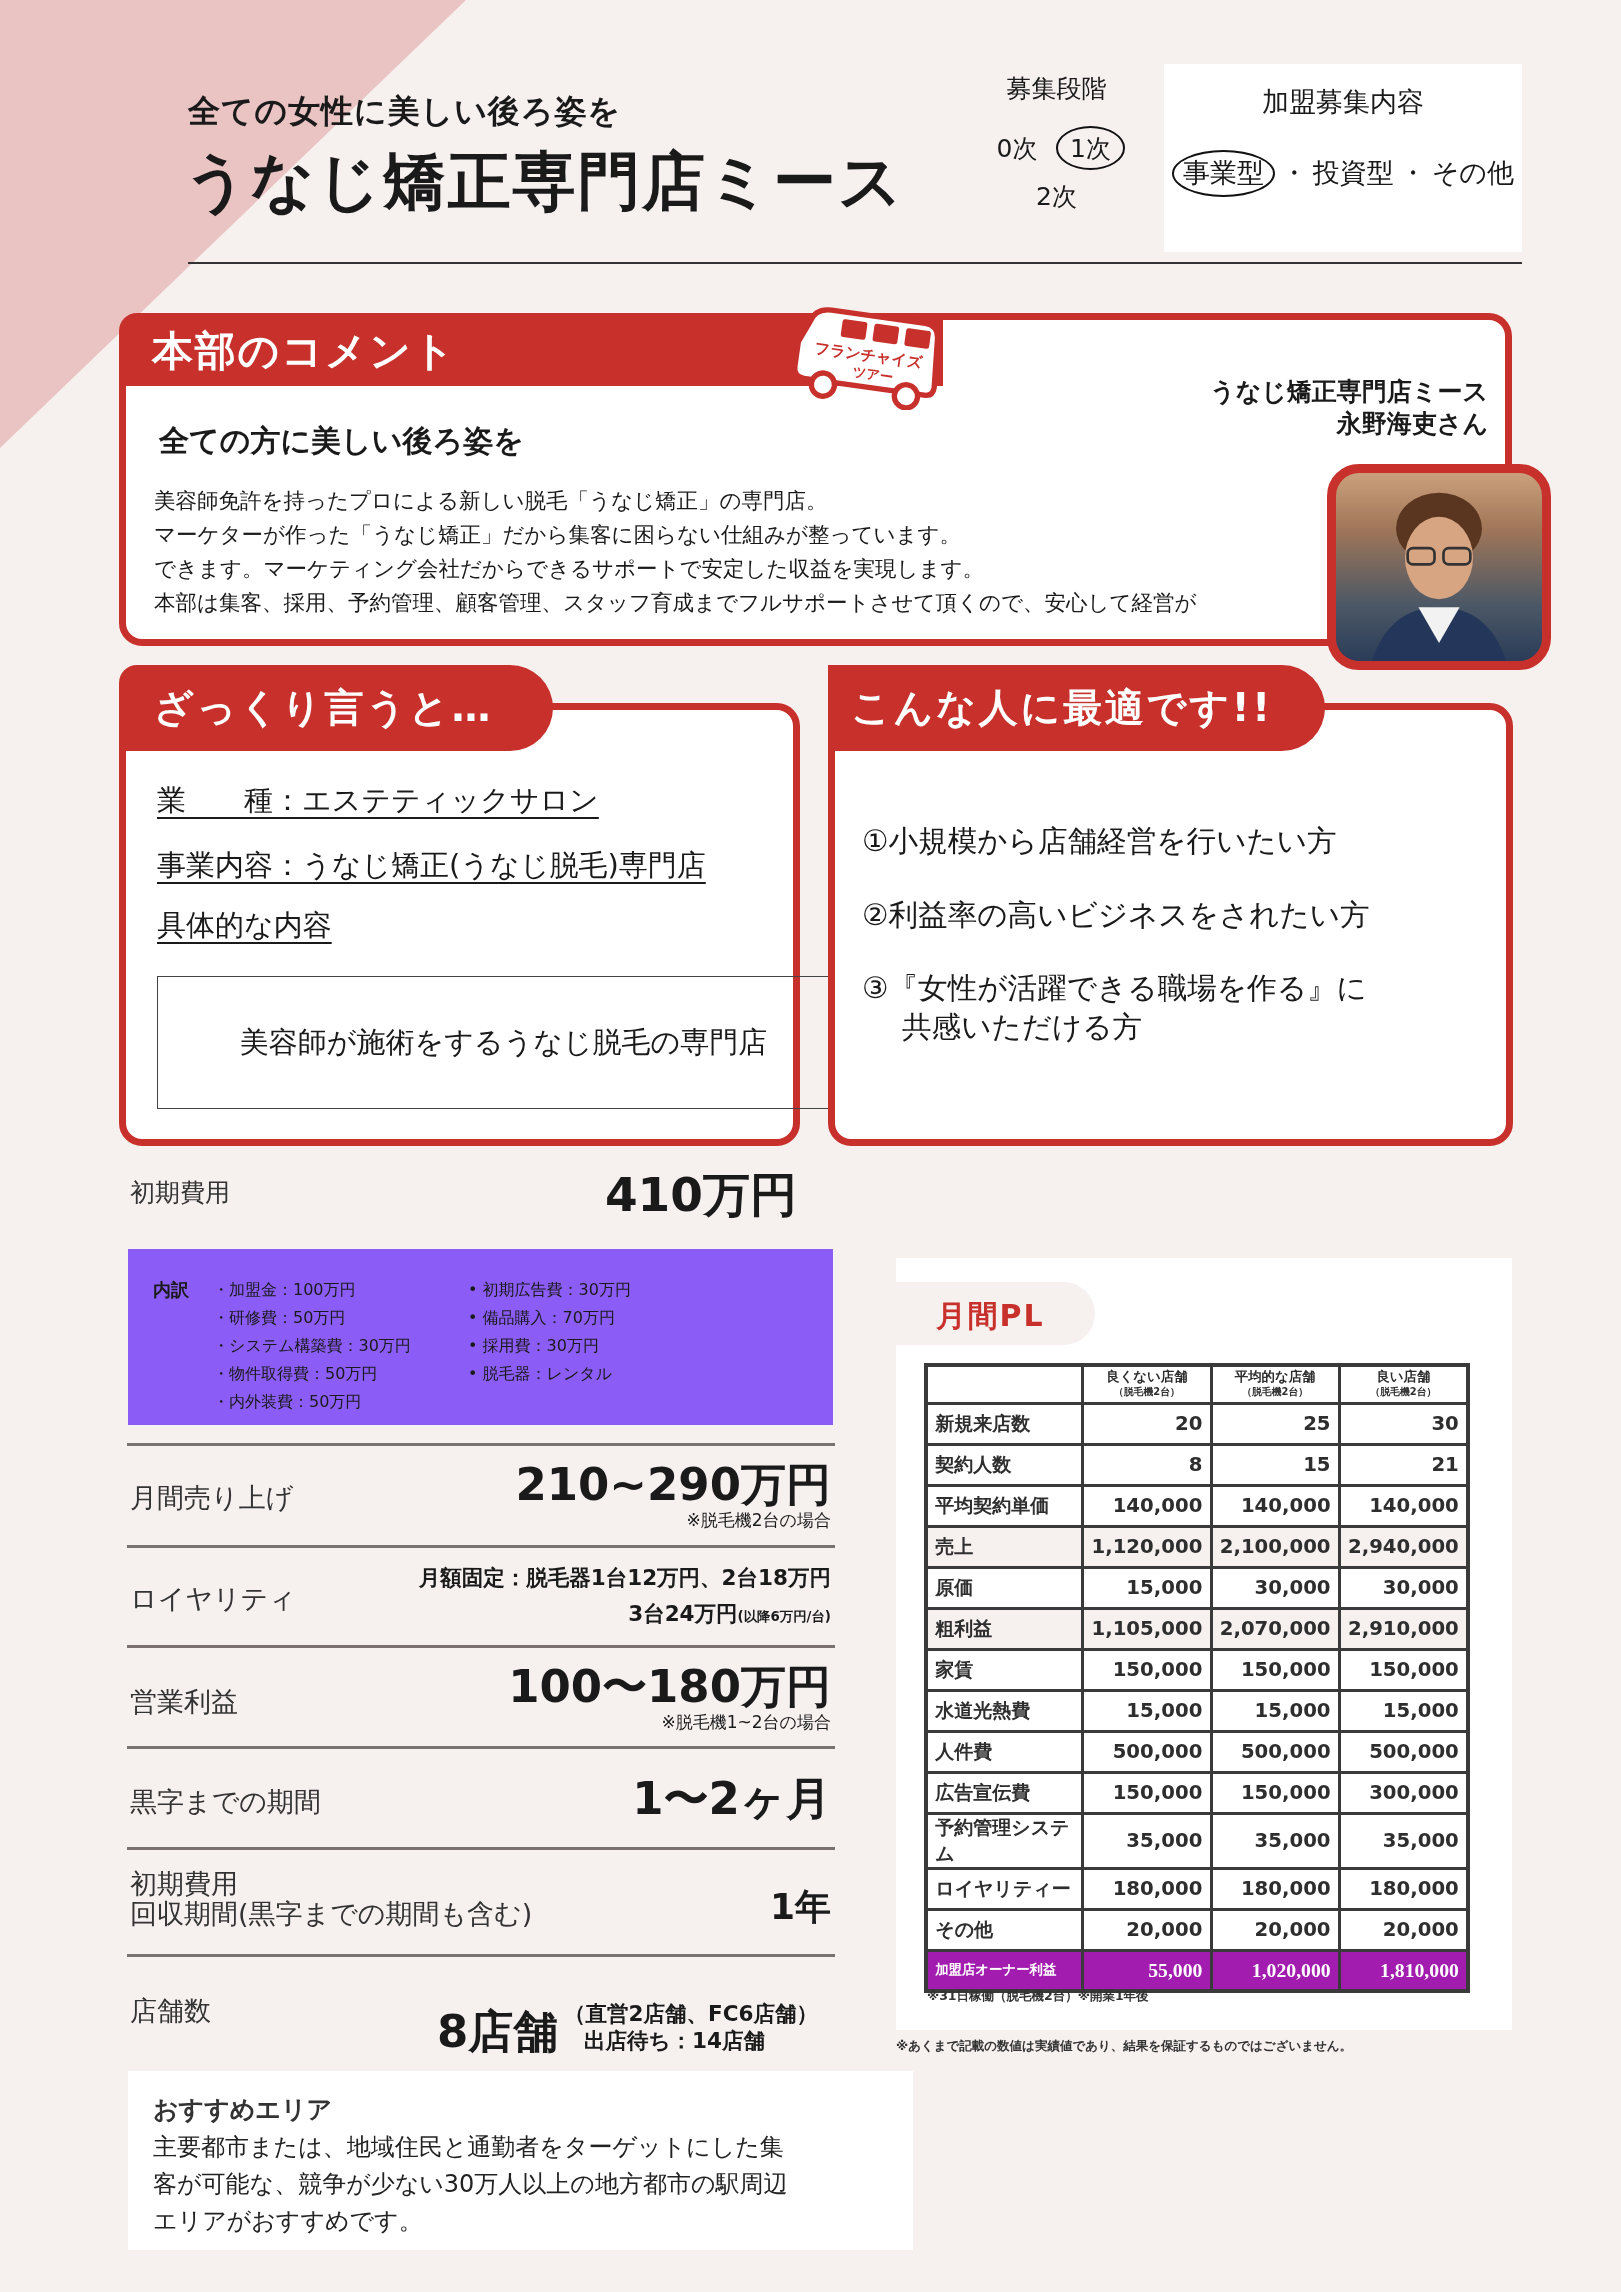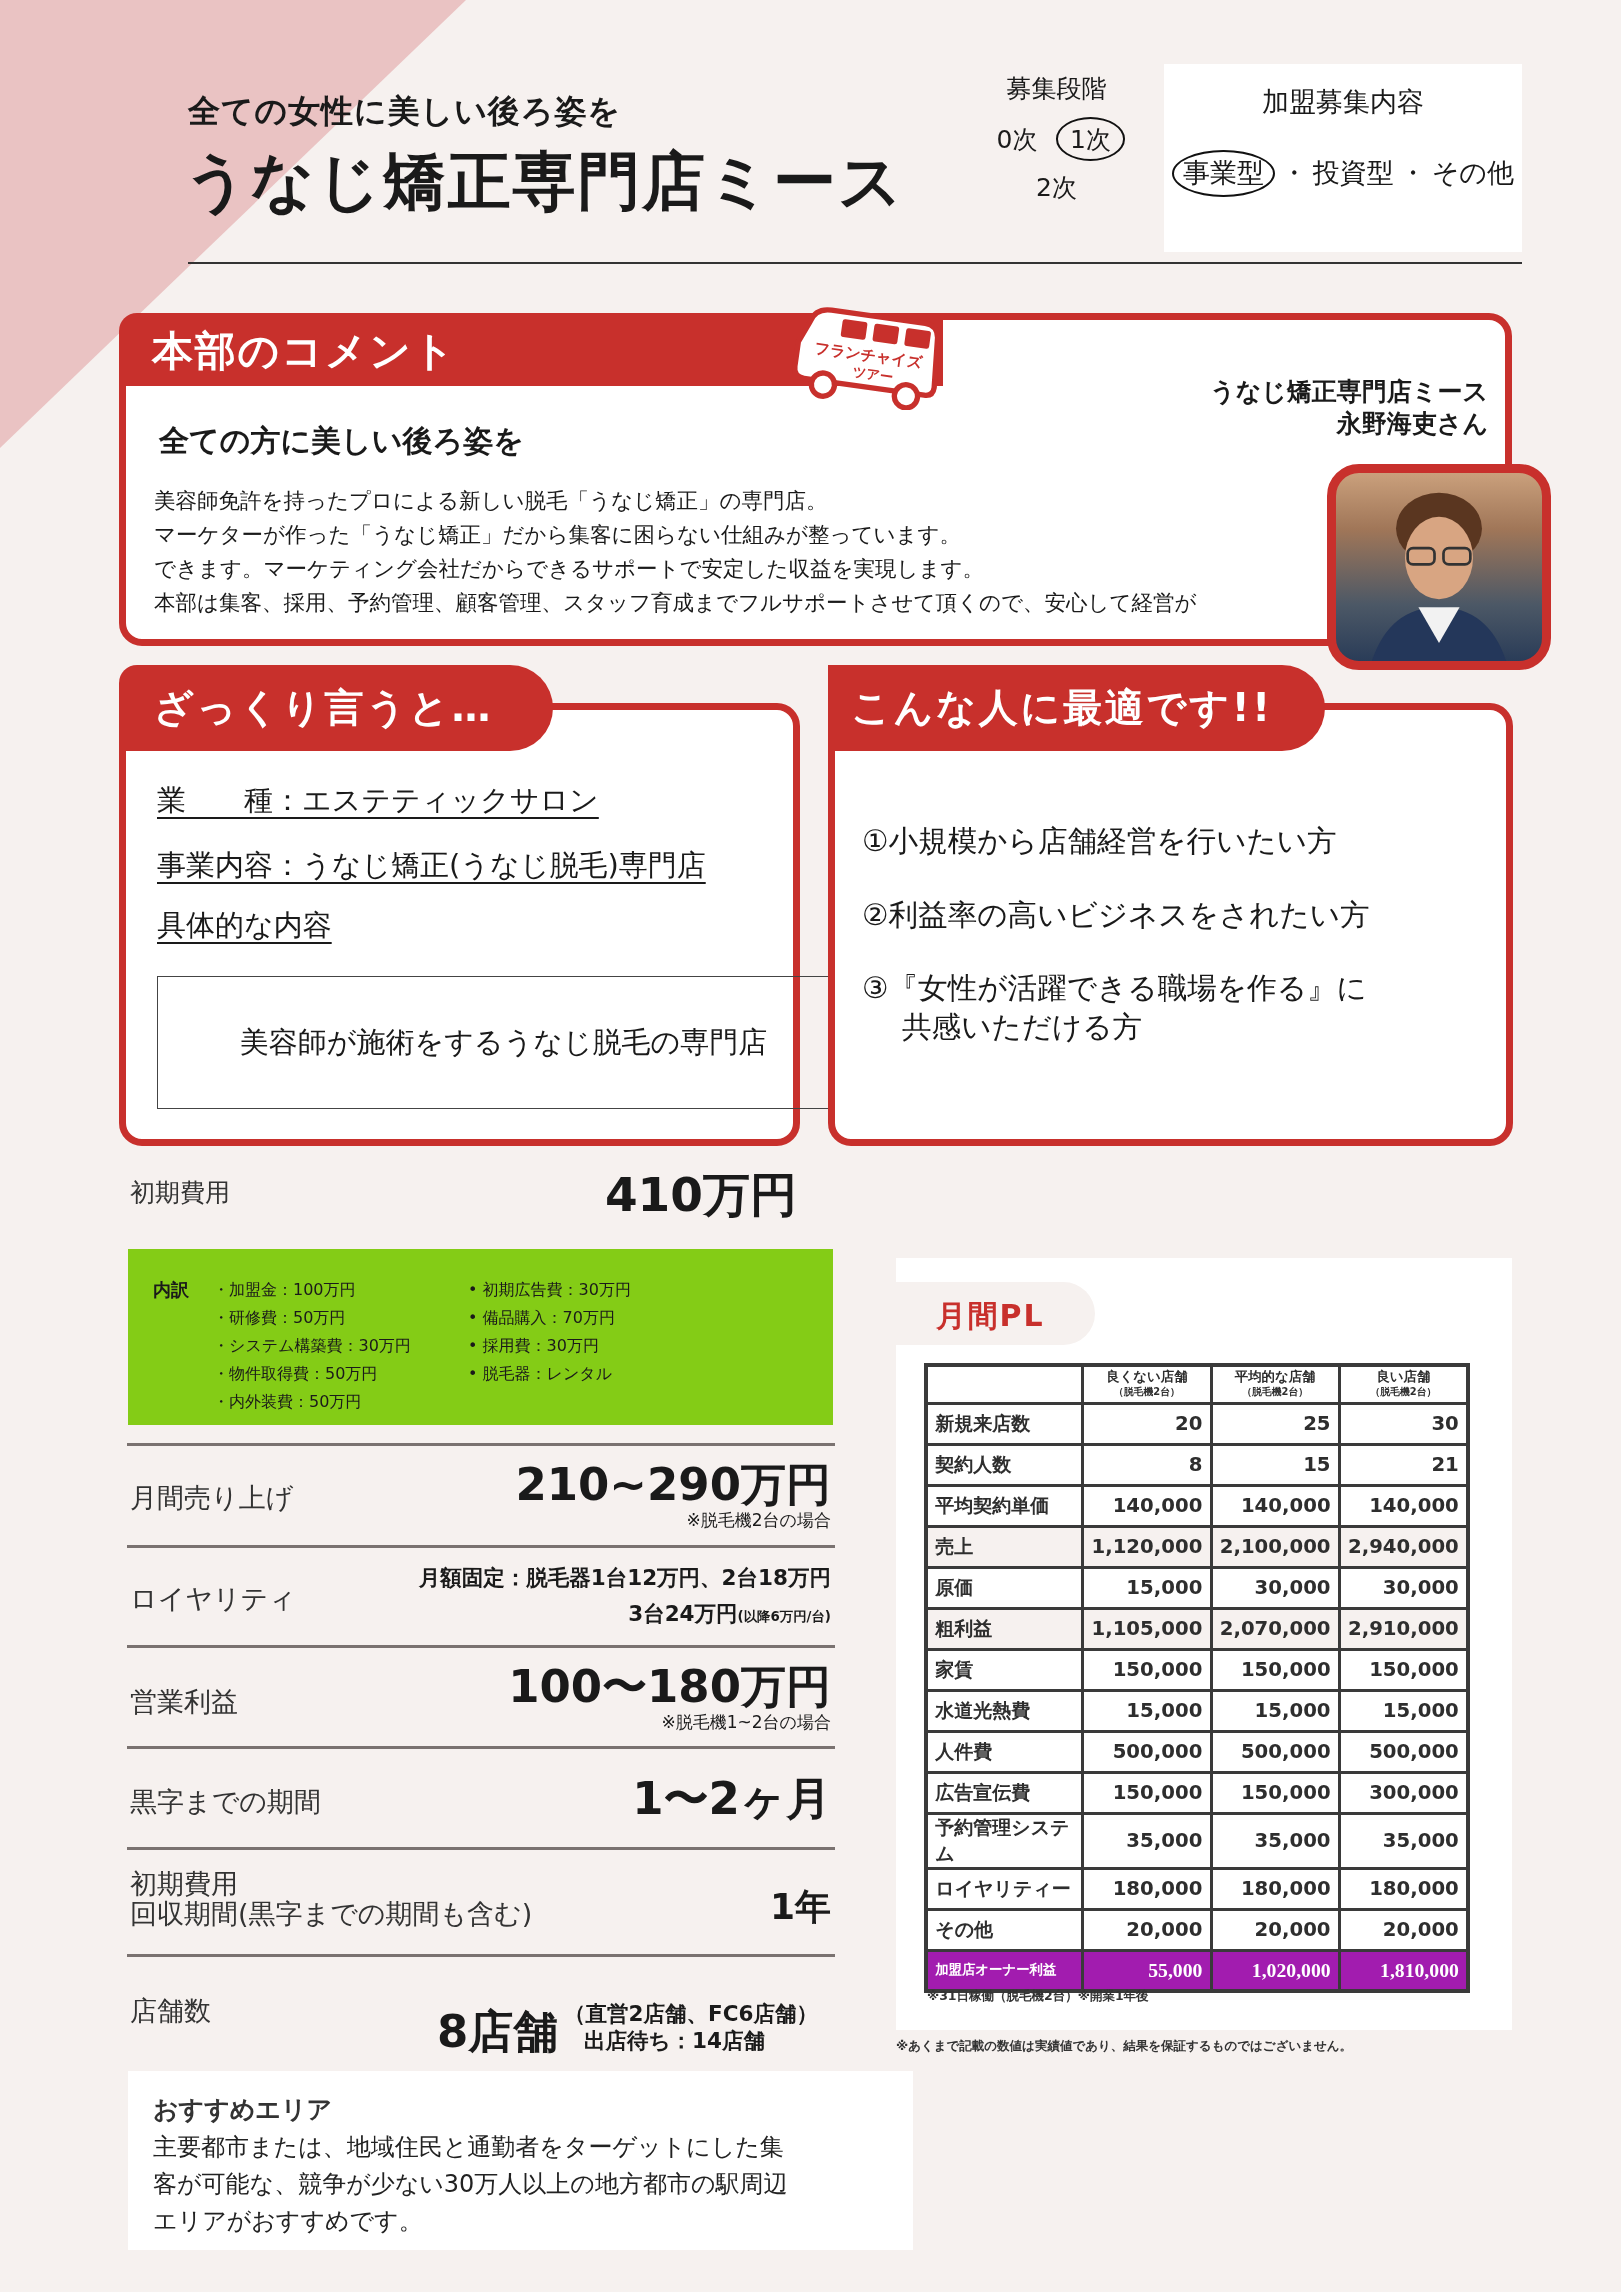--- a/index.html
+++ b/index.html
@@ -15,21 +15,21 @@
   .pink-tri {
     position: absolute; left: 0; top: 0; width: 466px; height: 448px;
     background: #eac3c3;
     clip-path: polygon(0 0, 100% 0, 0 100%);
   }
   
   .tagline { left: 188px; top: 90px; font-size: 32px; font-weight: bold; letter-spacing: 0.9px; }
   .title { left: 184px; top: 139px; font-size: 63px; font-weight: bold; letter-spacing: 1.8px; }
   .header-rule { left: 188px; top: 262px; width: 1334px; height: 1.8px; background: #333; }
   .stage-box { left: 976px; top: 72px; width: 161px; height: 161px; text-align: center; font-size: 25px; }
-  .stage-title { display: block; margin-bottom: 9px; }
+  .stage-title { display: block; margin-bottom: 18px; }
   .stage-row { display: flex; justify-content: center; align-items: center; gap: 9px; height: 50px; }
   .stage-opt { display: inline-block; padding: 1.8px 9px; }
   .stage-opt.selected { border: 2.7px solid #111; border-radius: 50%; padding: 3.6px 12.5px; }
   .stage-opt2 { display: block; margin-top: 7.2px; }
   .recruit-box { left: 1164px; top: 64px; width: 358px; height: 188px; background: #fff; text-align: center; font-size: 27px; padding-top: 19.7px; }
   .recruit-row { margin-top: 30px; display: flex; justify-content: center; align-items: center; gap: 5.4px; }
   .recruit-opt.selected { border: 2.7px solid #111; border-radius: 50%; padding: 3.6px 9px; }
   .comment-panel {
     left: 119px; top: 313px; width: 1393px; height: 333px;
     border: 7.2px solid #c8302c; border-radius: 23px; background: #fff;
@@ -58,21 +58,21 @@
 
   .panel-right { left: 828px; top: 703px; width: 685px; height: 443px; border: 7.2px solid #c8302c; border-radius: 23px; background: #fff; }
   .panel-right-tab { left: 828px; top: 665px; width: 497px; height: 86px; background: #c8302c; border-radius: 0 43px 43px 0; }
   .panel-right-title { left: 851px; top: 681px; color: #fff; font-size: 39px; font-weight: bold; letter-spacing: 2.7px; }
   .fit-item { left: 862px; font-size: 29.6px; line-height: 39px; width: 591px; }
 
   
   .metric-label { left: 130px; font-size: 27px; color: #333; }
   .metric-value { right: 790px; text-align: right; font-weight: bold; }
   .metric-rule { left: 127px; width: 708px; height: 2.7px; background: #7a7270; }
-  .breakdown { left: 128px; top: 1249px; width: 705px; height: 176px; background: #84cc16; padding: 27px 0 0 27px; font-size: 16px; }
+  .breakdown { left: 128px; top: 1249px; width: 705px; height: 176px; background: #8b5cf6; padding: 27px 0 0 27px; font-size: 16px; }
   .bd-head { position: absolute; left: 25px; top: 29px; font-weight: bold; font-size: 18px; }
   .bd-col { position: absolute; top: 27px; line-height: 28px; }
   .area-box { left: 128px; top: 2071px; width: 785px; height: 179px; background: #fff; padding: 21.5px 25px; }
   .area-title { font-size: 25px; font-weight: bold; color: #333; margin-bottom: 3.6px; }
   .area-text { font-size: 24px; line-height: 37px; color: #222; }
 
   
   .pl-card { left: 896px; top: 1258px; width: 616px; height: 772px; background: #fff; }
   .pl-tab { left: 896px; top: 1282px; width: 199px; height: 63px; background: #f6f1ef; border-radius: 0 36px 36px 0; }
   .pl-title { left: 936px; top: 1296px; color: #c8302c; font-size: 30px; font-weight: bold; letter-spacing: 1.8px; }

